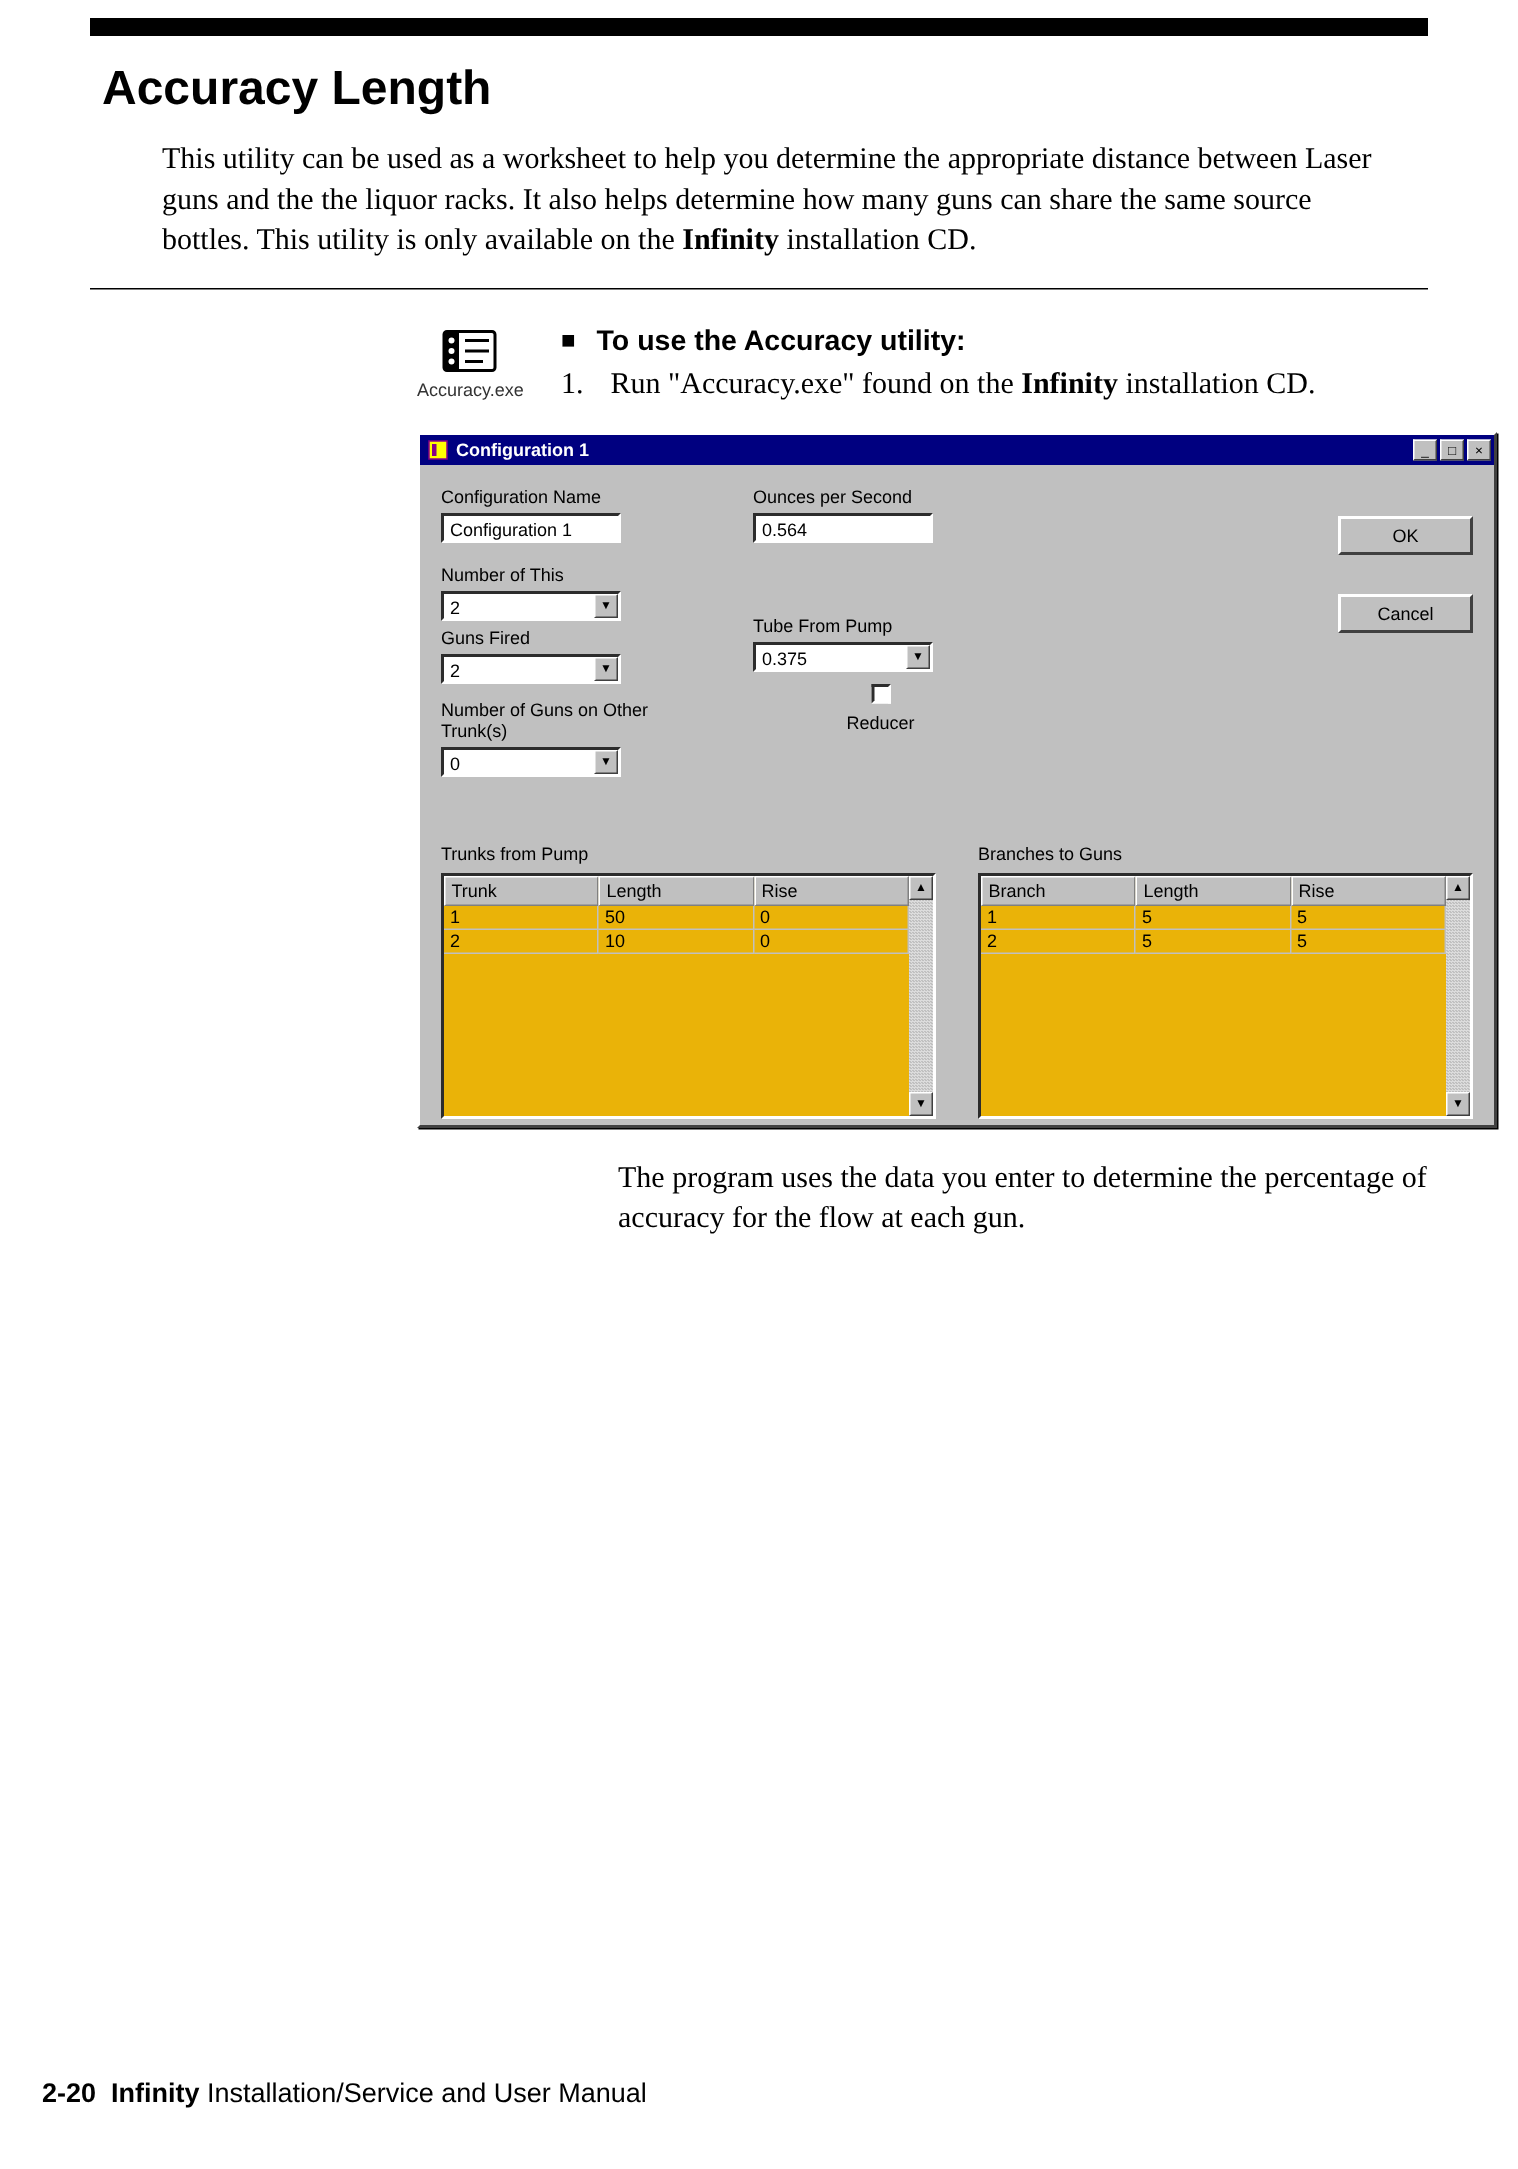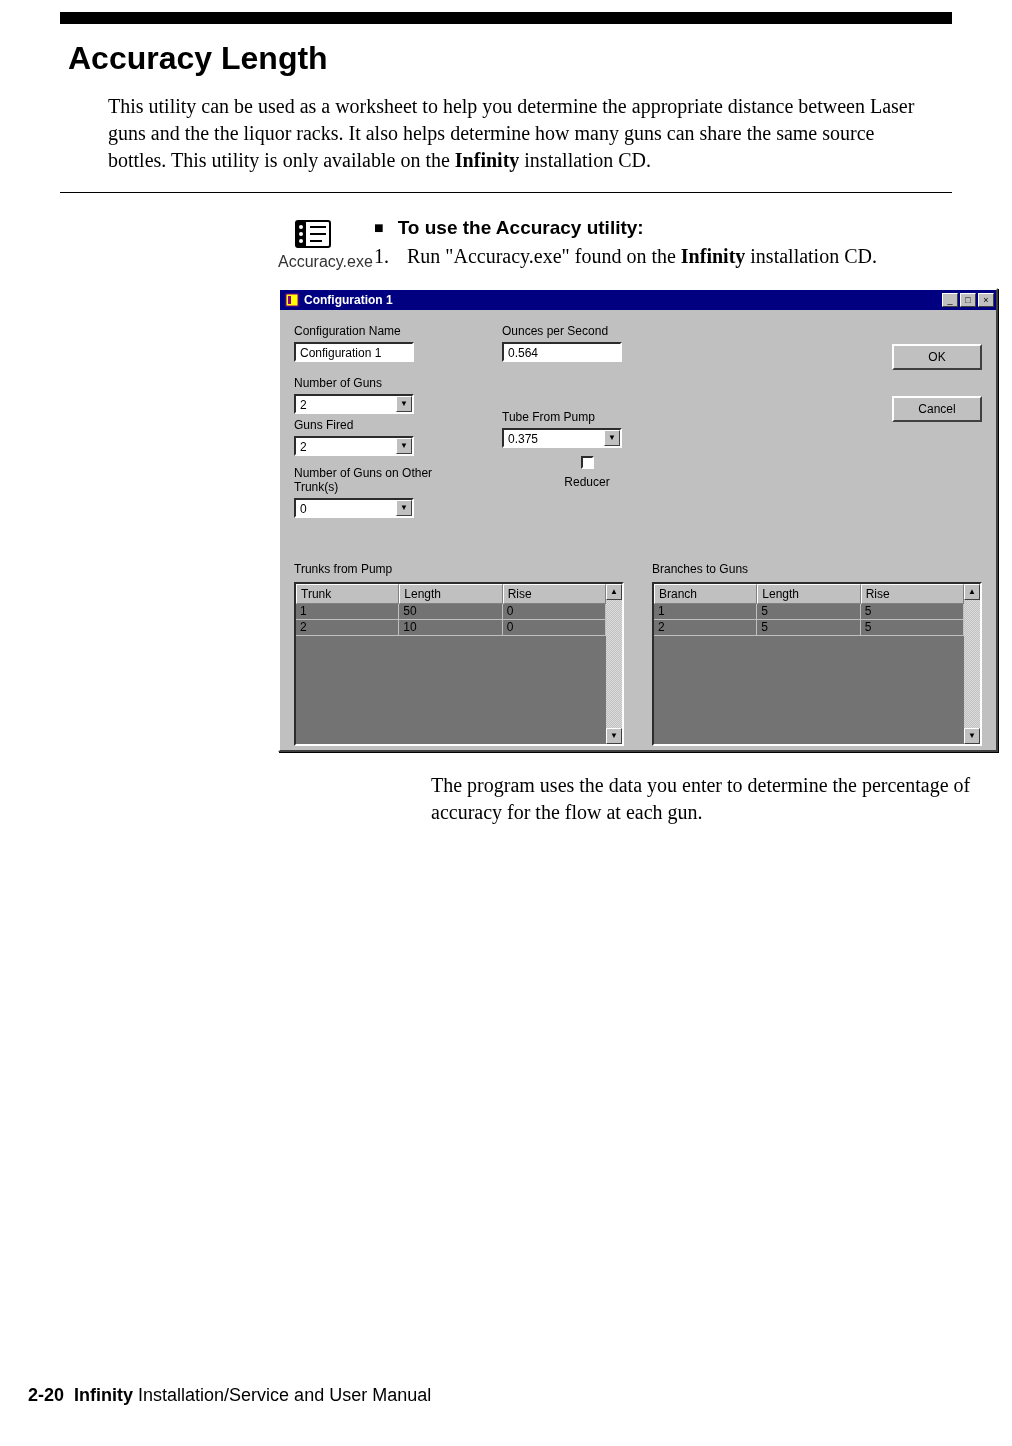--- a/index.html
+++ b/index.html
@@ -52,21 +52,21 @@
     gap: 26px;
   }
   .exe-icon {
     text-align: center;
     width: 70px;
     flex-shrink: 0;
   }
   .exe-icon svg { display: block; margin: 0 auto 2px; }
   .exe-icon-label {
     font-family: Tahoma, Arial, sans-serif;
-    font-size: 16px;
+    font-size: 12px;
     color: #333;
   }
   .proc-header {
     font-family: Arial, Helvetica, sans-serif;
     font-weight: bold;
     font-size: 19px;
     display: flex;
     align-items: center;
     gap: 14px;
     margin-bottom: 6px;
@@ -164,21 +164,21 @@
     text-align: center;
     line-height: 22px;
   }
   .tables-row {
     position: absolute; left: 14px; right: 14px; top: 252px;
     display: flex; gap: 28px;
   }
   .tbl-group { flex: 1; }
   .tbl-label { margin-bottom: 6px; }
   .list {
-    background: #737373;
+    background: #eab308;
     border: 2px inset #fff;
     border-top-color: #808080; border-left-color: #808080;
     height: 164px;
     position: relative;
     padding-right: 16px;
   }
   .list-head, .list-row {
     display: flex;
   }
   .list-head .cell {
@@ -214,21 +214,21 @@
 
   .after-steps {
     margin-left: 332px;
     margin-top: 20px;
     width: 600px;
   }
   .after-steps .ol-step { margin-bottom: 18px; }
   .body-para {
     font-size: 20px;
     line-height: 1.35;
-    margin-left: 39px;
+    margin-left: 20px;
   }
 
   .footer {
     position: absolute;
     bottom: 40px;
     left: 28px;
     font-size: 18px;
     font-family: Arial, Helvetica, sans-serif;
   }
   .footer .pg { font-weight: bold; }
@@ -288,21 +288,21 @@
             <div class="tb-btn">_</div>
             <div class="tb-btn">□</div>
             <div class="tb-btn">×</div>
           </div>
         </div>
         <div class="win-body">
           <div class="col-left">
             <div class="lbl">Configuration Name</div>
             <div class="field">Configuration 1</div>
 
-            <div class="lbl" style="margin-top:14px">Number of Guns</div>
+            <div class="lbl" style="margin-top:14px">Number of This</div>
             <div class="combo">
               <div class="field">2</div>
               <div class="drop">▼</div>
             </div>
 
             <div class="lbl">Guns Fired</div>
             <div class="combo">
               <div class="field">2</div>
               <div class="drop">▼</div>
             </div>

